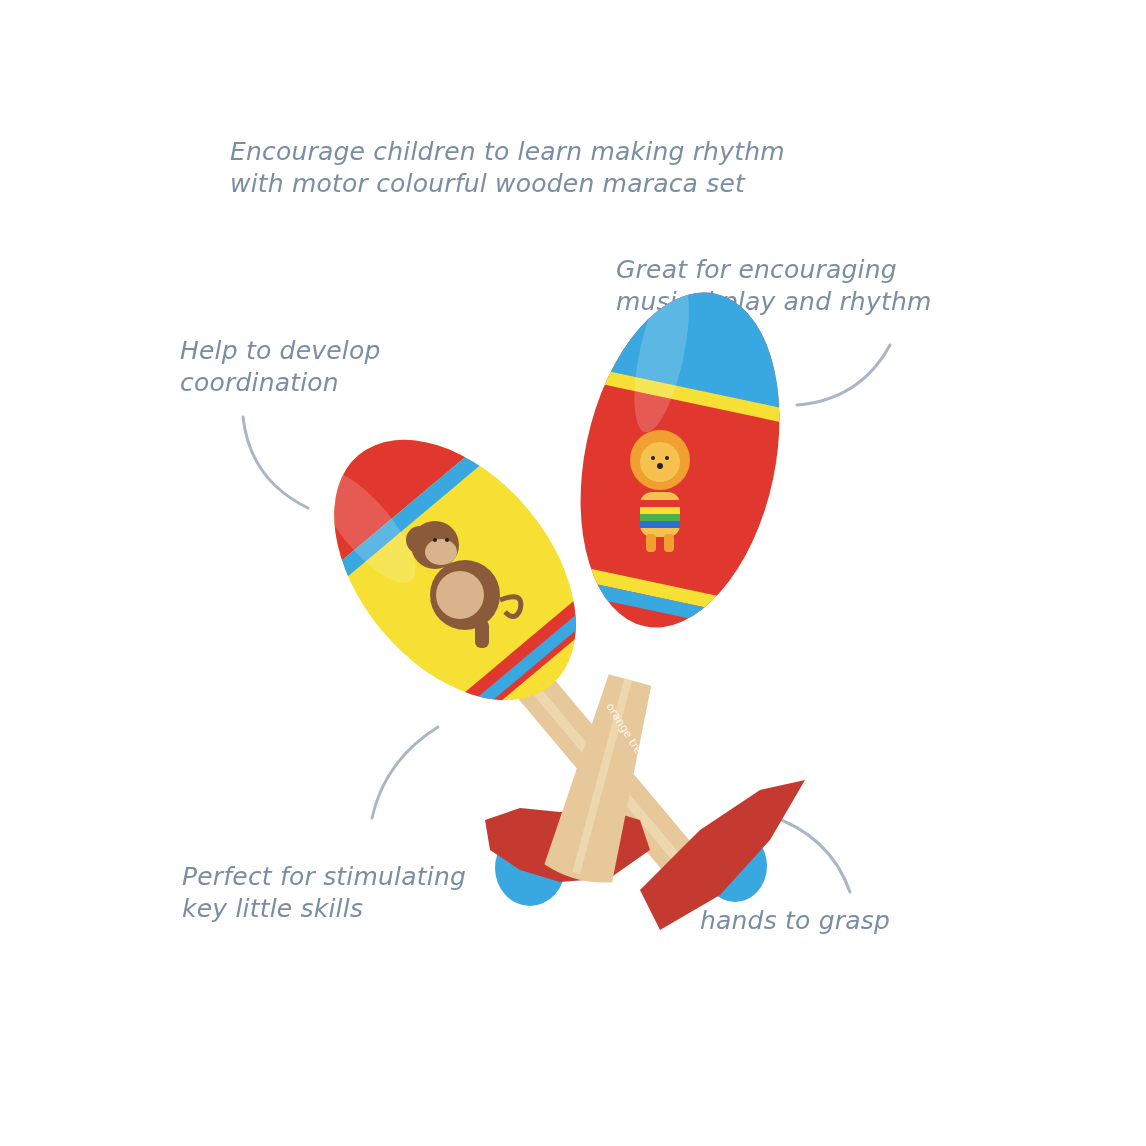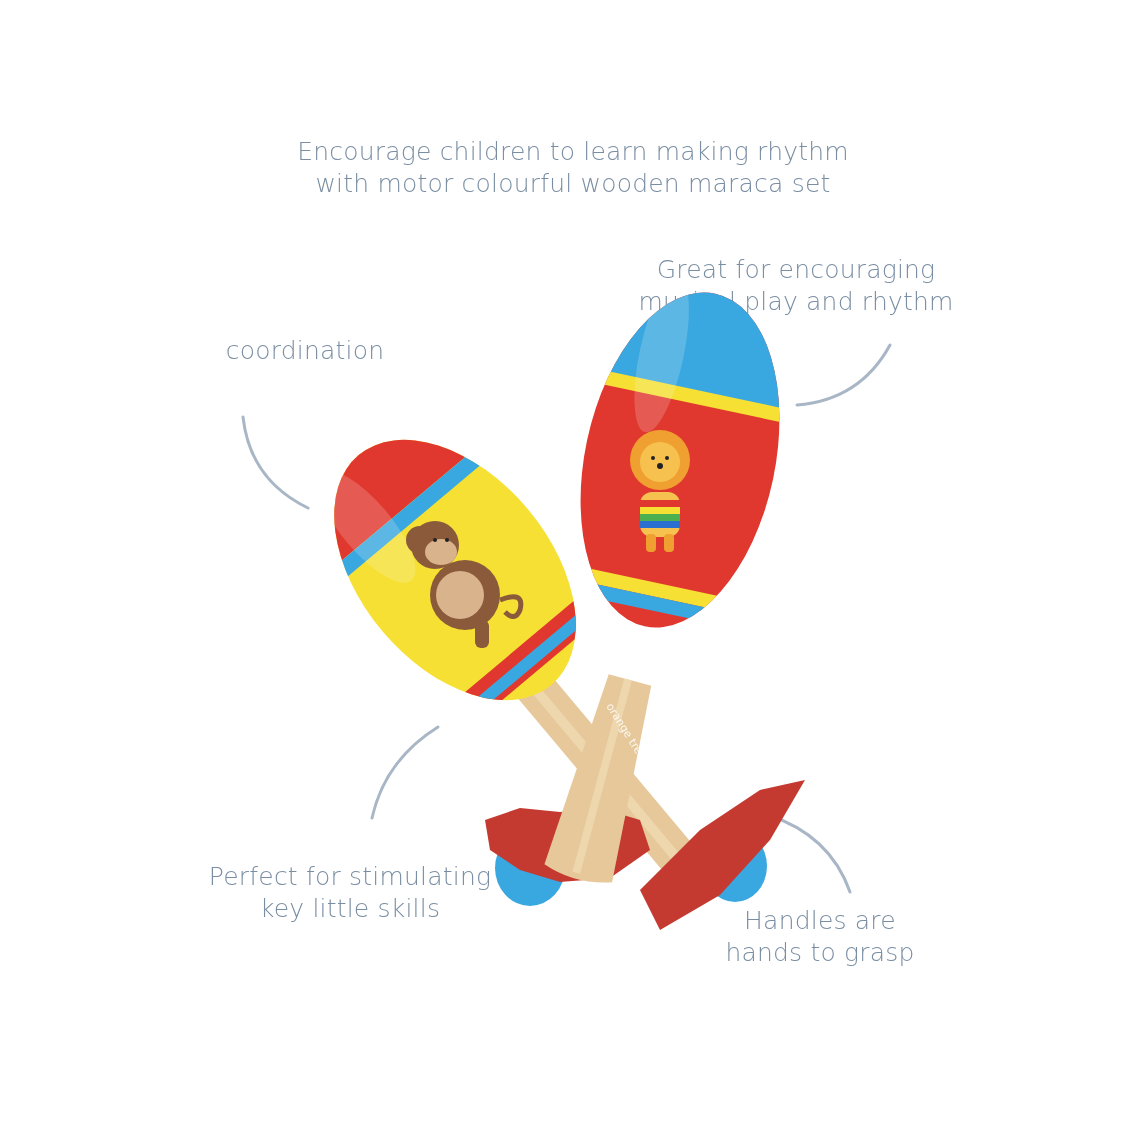--- a/index.html
+++ b/index.html
@@ -1,44 +1,44 @@
 <!DOCTYPE html>
 <html><head>
   <meta charset="utf-8">
   <style>
     html, body { margin: 0; padding: 0; background: #ffffff; }
     body { width: 1146px; height: 1146px; position: relative; overflow: hidden; font-family: "DejaVu Sans", sans-serif; }
-    .caption { position: absolute; color: #7a8ea3; font-size: 25px; line-height: 32px; text-align: center; letter-spacing: 0.2px; font-weight: 300; }
+    .caption { position: absolute; color: #7a8ea3; font-size: 25px; line-height: 32px; text-align: left; letter-spacing: 0.2px; font-weight: 300; font-style: italic; }
     .caption span { display: block; white-space: nowrap; }
     svg.art { position: absolute; left: 0; top: 0; }
   </style>
 </head>
 <body>
 
 <div class="caption" style="left:230px; top:136px; width:686px;">
   <span>Encourage children to learn making rhythm</span>
   <span>with motor colourful wooden maraca set</span>
 </div>
 
 <div class="caption" style="left:616px; top:254px; width:360px;">
   <span>Great for encouraging</span>
   <span>musical play and rhythm</span>
 </div>
 
 <div class="caption" style="left:180px; top:335px; width:250px;">
+  <span>Help to develop</span>
   <span>coordination</span>
 </div>
 
-<div class="caption" style="left:190px; top:861px; width:320px;">
+<div class="caption" style="left:182px; top:861px; width:320px;">
   <span>Perfect for stimulating</span>
   <span>key little skills</span>
 </div>
 
 <div class="caption" style="left:700px; top:905px; width:240px;">
-  <span>Handles are</span>
   <span>hands to grasp</span>
 </div>
 
 <svg class="art" width="1146" height="1146" viewBox="0 0 1146 1146">
 
   <g fill="none" stroke="#a8b6c6" stroke-width="3" stroke-linecap="round">
     <path d="M890 345 Q860 400 797 405"></path>
     <path d="M243 417 Q250 480 308 508"></path>
     <path d="M438 727 Q385 760 372 818"></path>
     <path d="M768 815 Q830 835 850 892"></path>

